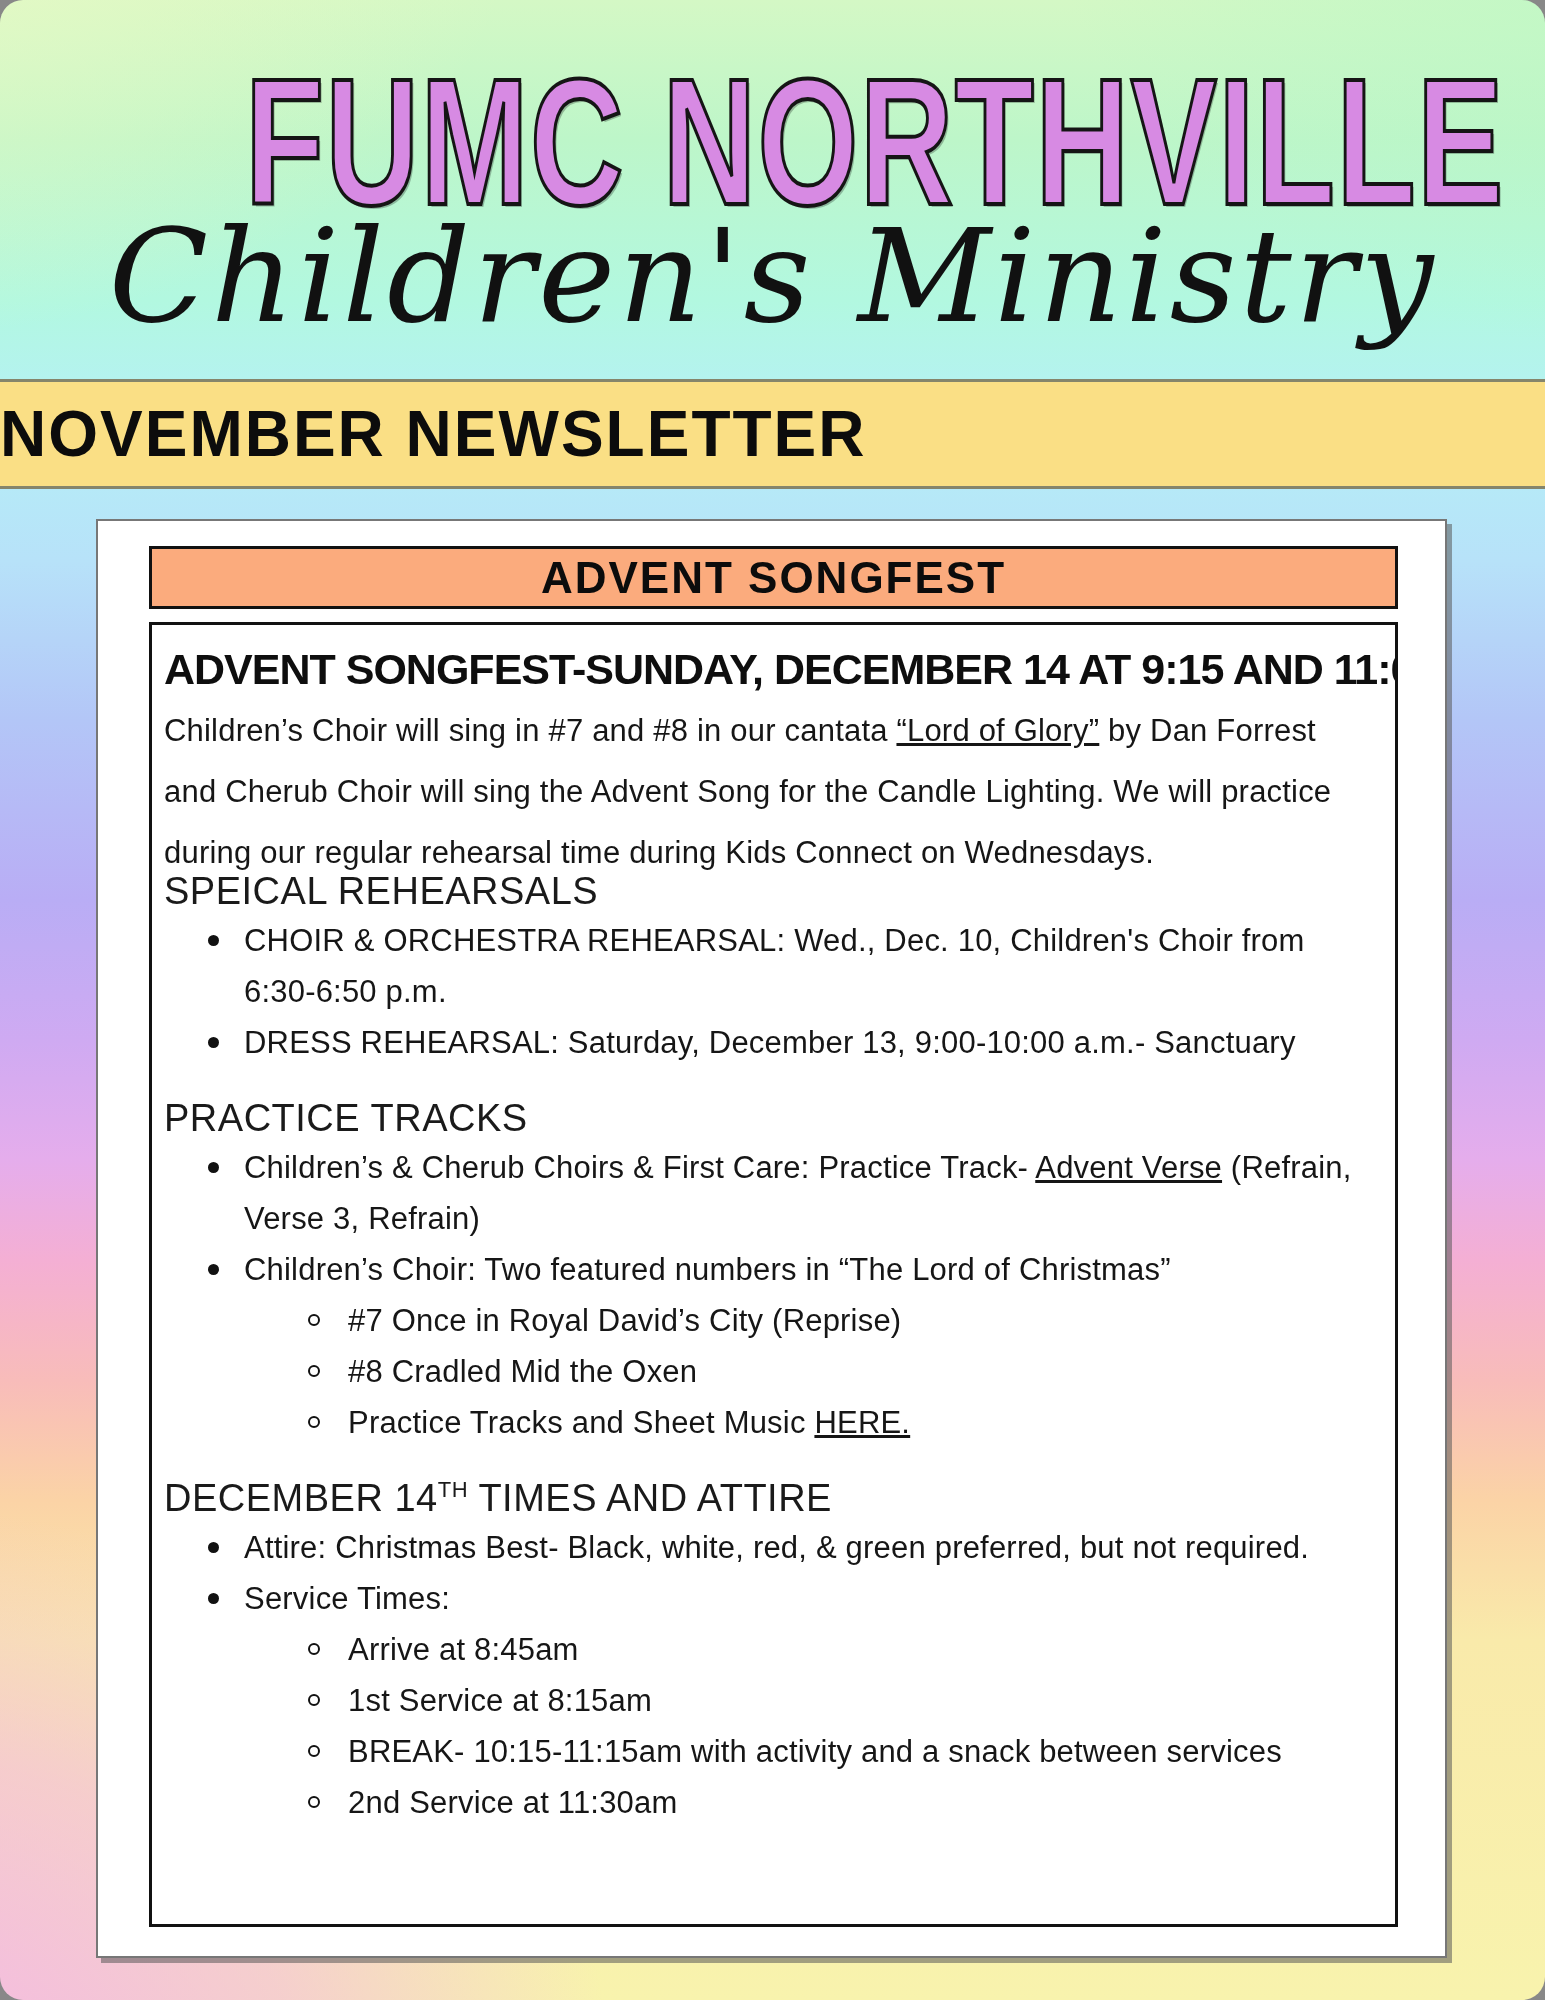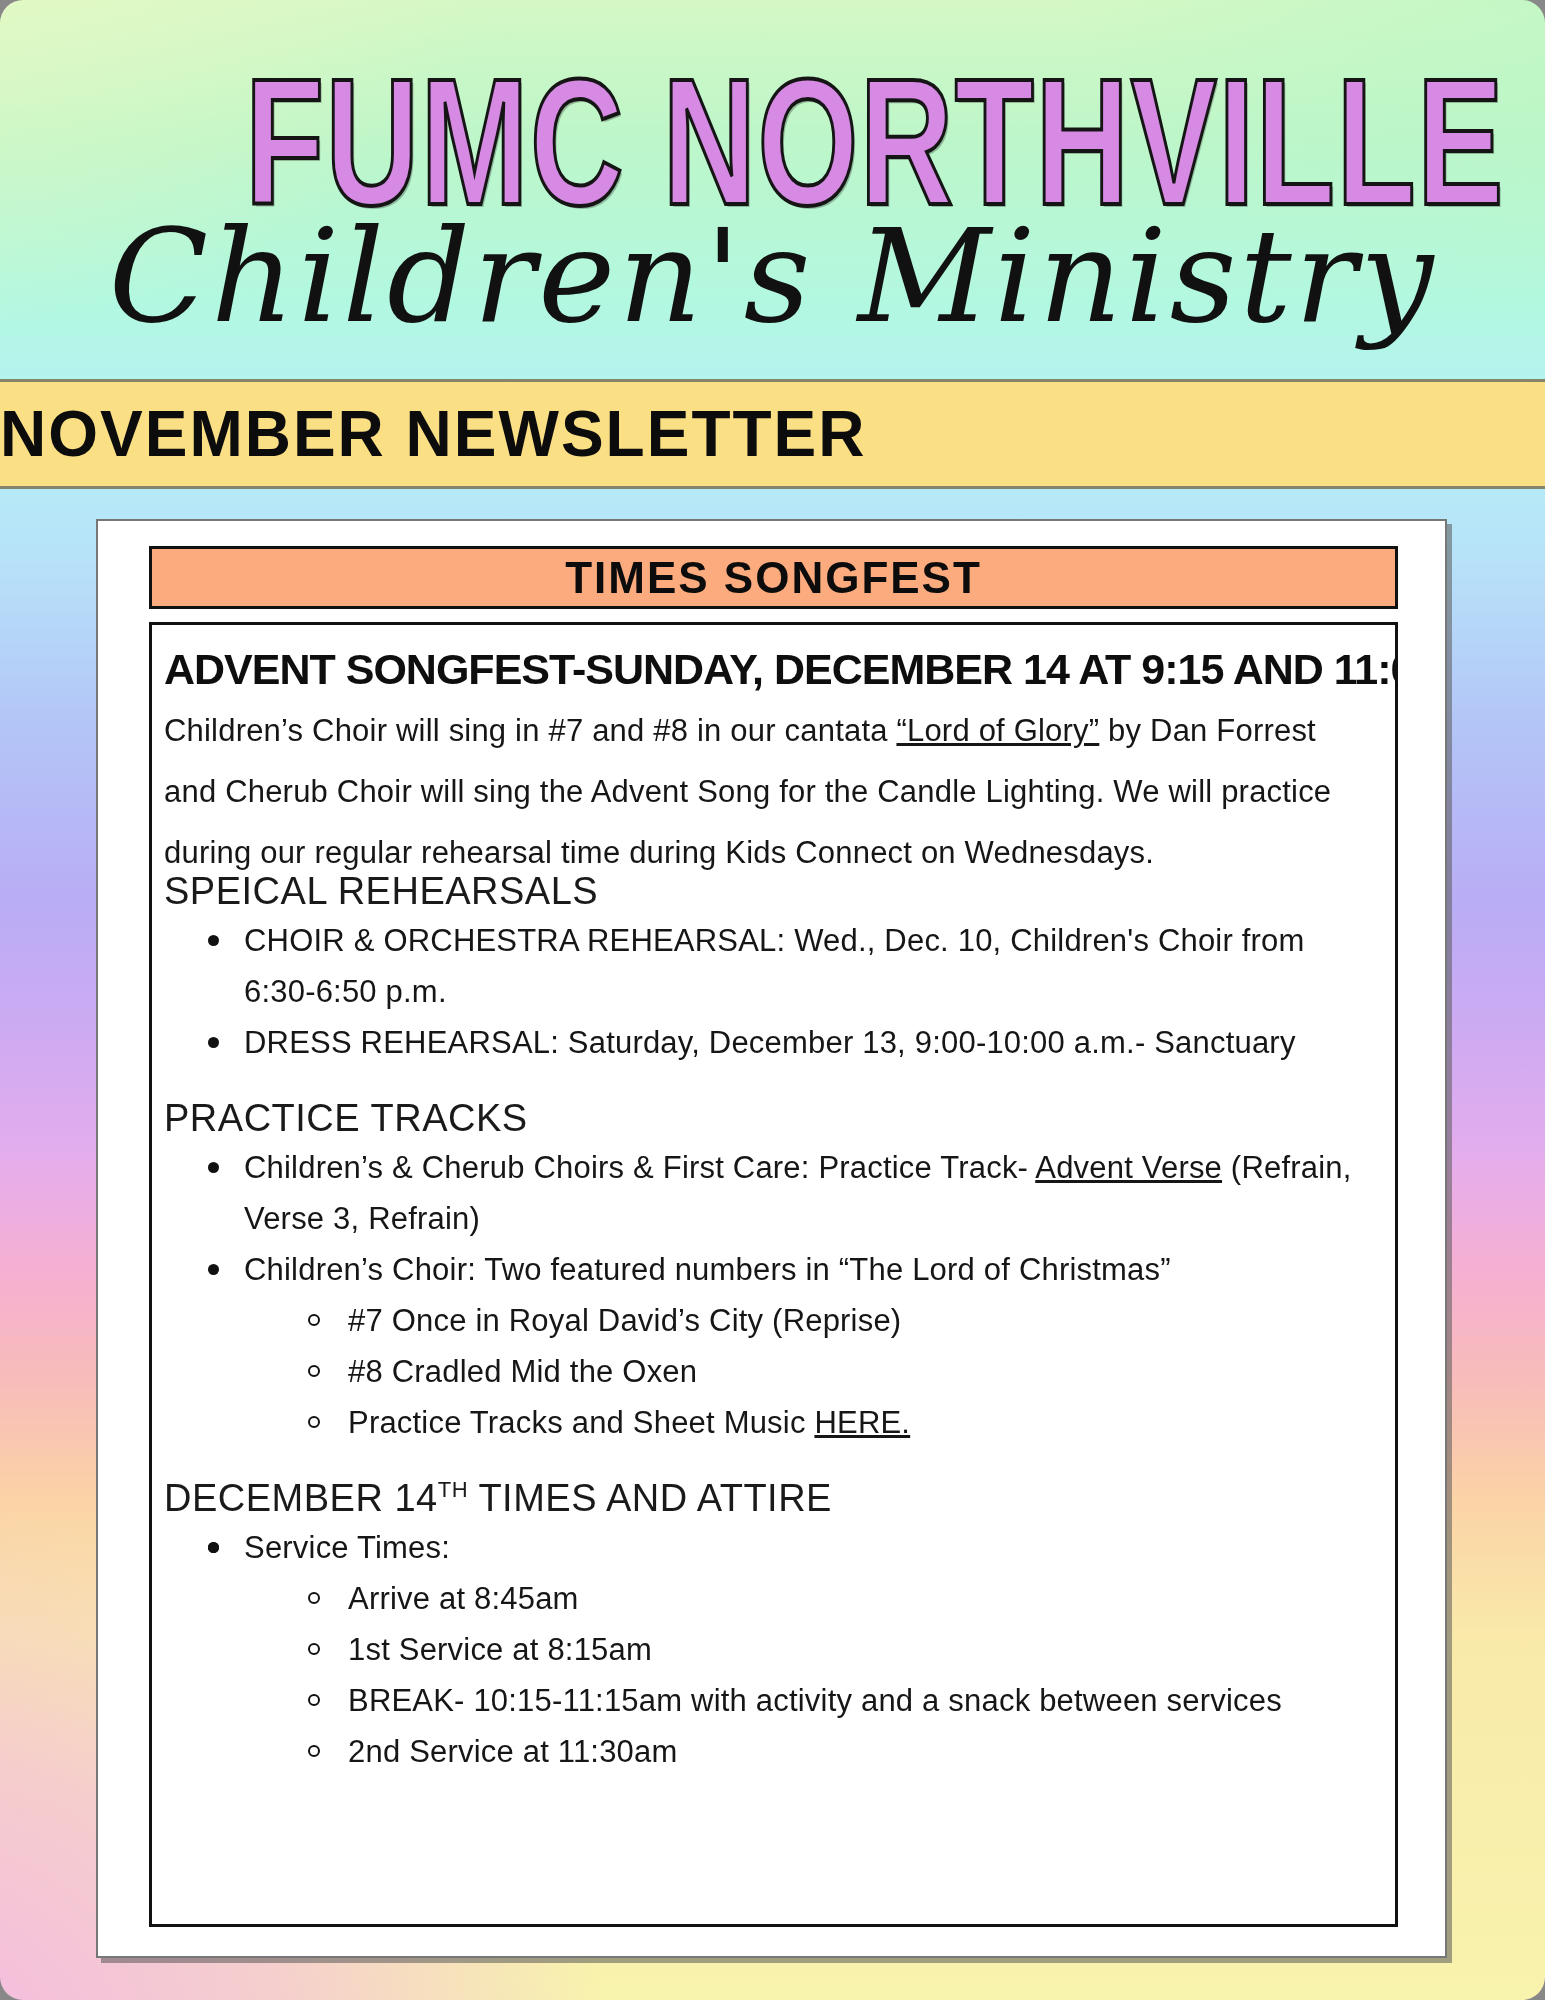--- a/index.html
+++ b/index.html
@@ -148,21 +148,21 @@
     <div class="brand-script">Children's Ministry</div>
   </header>
 
   <div class="news-banner">
     <span class="news-banner-text">NOVEMBER NEWSLETTER</span>
   </div>
 
   <section class="card">
 
     <div class="section-banner">
-      <span class="section-banner-text">TIMES SONGFEST</span>
+      <span class="section-banner-text">ADVENT SONGFEST</span>
     </div>
 
     <div class="article">
 
       <h2 class="article-title">ADVENT SONGFEST-SUNDAY, DECEMBER 14 AT 9:15 AND 11:00</h2>
 
       <p class="intro"><span>Children’s Choir will sing in #7 and #8 in our cantata </span><a class="u">“Lord of Glory”</a><span> by Dan Forrest and Cherub Choir will sing the Advent Song for the Candle Lighting. We will practice during our regular rehearsal time during Kids Connect on Wednesdays.</span></p>
 
       <h3 class="h3 tight">SPEICAL REHEARSALS</h3>
       <ul class="lvl1">
@@ -199,20 +199,21 @@
               <span>Practice Tracks and Sheet Music </span><a class="u">HERE.</a>
             </li>
           </ul>
         </li>
       </ul>
 
       <h3 class="h3 spaced"><span>DECEMBER 14</span><sup>TH</sup><span> TIMES AND ATTIRE</span></h3>
       <ul class="lvl1">
         <li>
           <span class="marker-dot"></span>
+          <span>Attire:  Christmas Best- Black, white, red, &amp; green preferred, but not required.</span>
         </li>
         <li>
           <span class="marker-dot"></span>
           <span>Service Times:</span>
           <ul class="lvl2">
             <li>
               <span class="marker-circle"></span>
               <span>Arrive at 8:45am</span>
             </li>
             <li>

